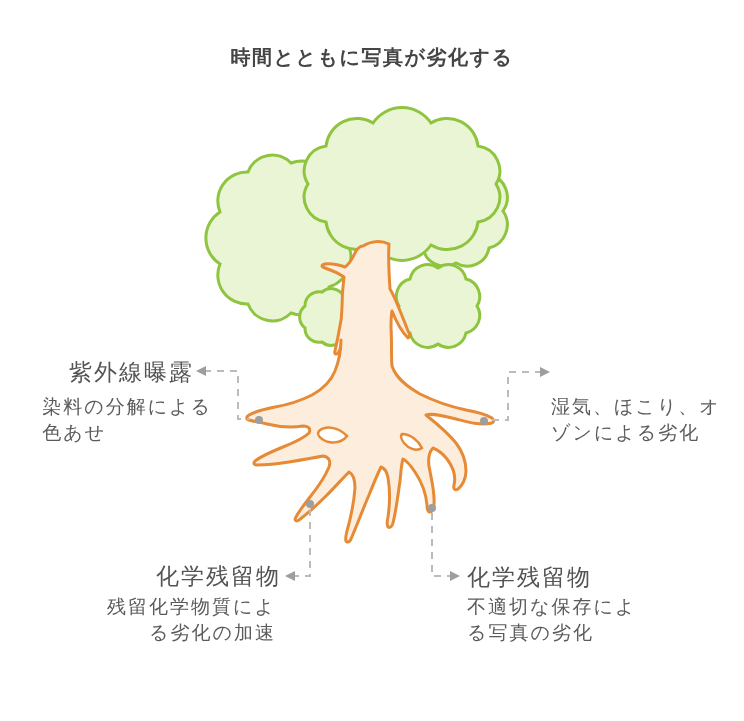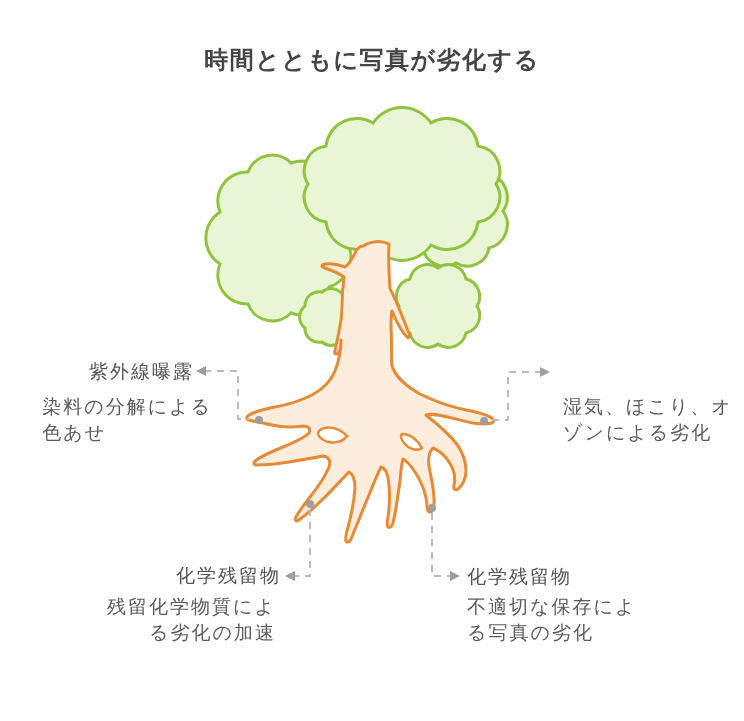--- a/index.html
+++ b/index.html
@@ -3,30 +3,30 @@
 <meta charset="utf-8">
 <style>
   html,body{margin:0;padding:0;background:#fff;}
   .stage{
     position:relative;width:744px;height:721px;background:#fff;overflow:hidden;
     font-family:"Liberation Sans","DejaVu Sans",sans-serif;
   }
   .stage svg{position:absolute;left:0;top:0;}
   .title{
     position:absolute;left:0;right:0;top:44px;margin:0;
-    text-align:center;font-size:24px;font-weight:700;letter-spacing:1.5px;
+    text-align:center;font-size:20px;font-weight:700;letter-spacing:1.5px;
     color:var(--title_text,#454545);
   }
   .lbl,.dsc{position:absolute;white-space:pre-line;line-height:26px;letter-spacing:2px;}
-  .lbl{font-size:19px;font-weight:500;color:var(--label_text,#545454);}
+  .lbl{font-size:23px;font-weight:500;color:var(--label_text,#545454);}
   .dsc{font-size:19px;font-weight:400;color:var(--desc_text,#5b5b5b);}
   .uv  {right:550px;top:359px;text-align:right;}
   .uvd {right:532px;top:394px;}
   .env {left:551px;top:360px;}
-  .envd{left:551px;top:394px;margin-left:12px;}
+  .envd{left:551px;top:394px;}
   .chem {right:463px;top:563px;text-align:left;}
   .chemd{right:468px;top:594px;text-align:right;}
   .sto {left:467px;top:564px;}
   .stod{left:467px;top:594px;}
   .cloud{fill:var(--foliage_fill,#eaf5d6);stroke:var(--foliage_stroke,#8ec43e);stroke-width:3;}
   .trunk{fill:var(--trunk_fill,#fceddd);stroke:var(--trunk_stroke,#e68a35);stroke-width:3;
          stroke-linejoin:round;stroke-linecap:round;}
   .lens{fill:#fff;stroke:var(--trunk_stroke,#e68a35);stroke-width:2.5;}
   .dash{fill:none;stroke:var(--connector_line,#bbb);stroke-width:2;stroke-dasharray:7 6;}
   .mk{fill:var(--connector_marker,#9e9e9e);}

